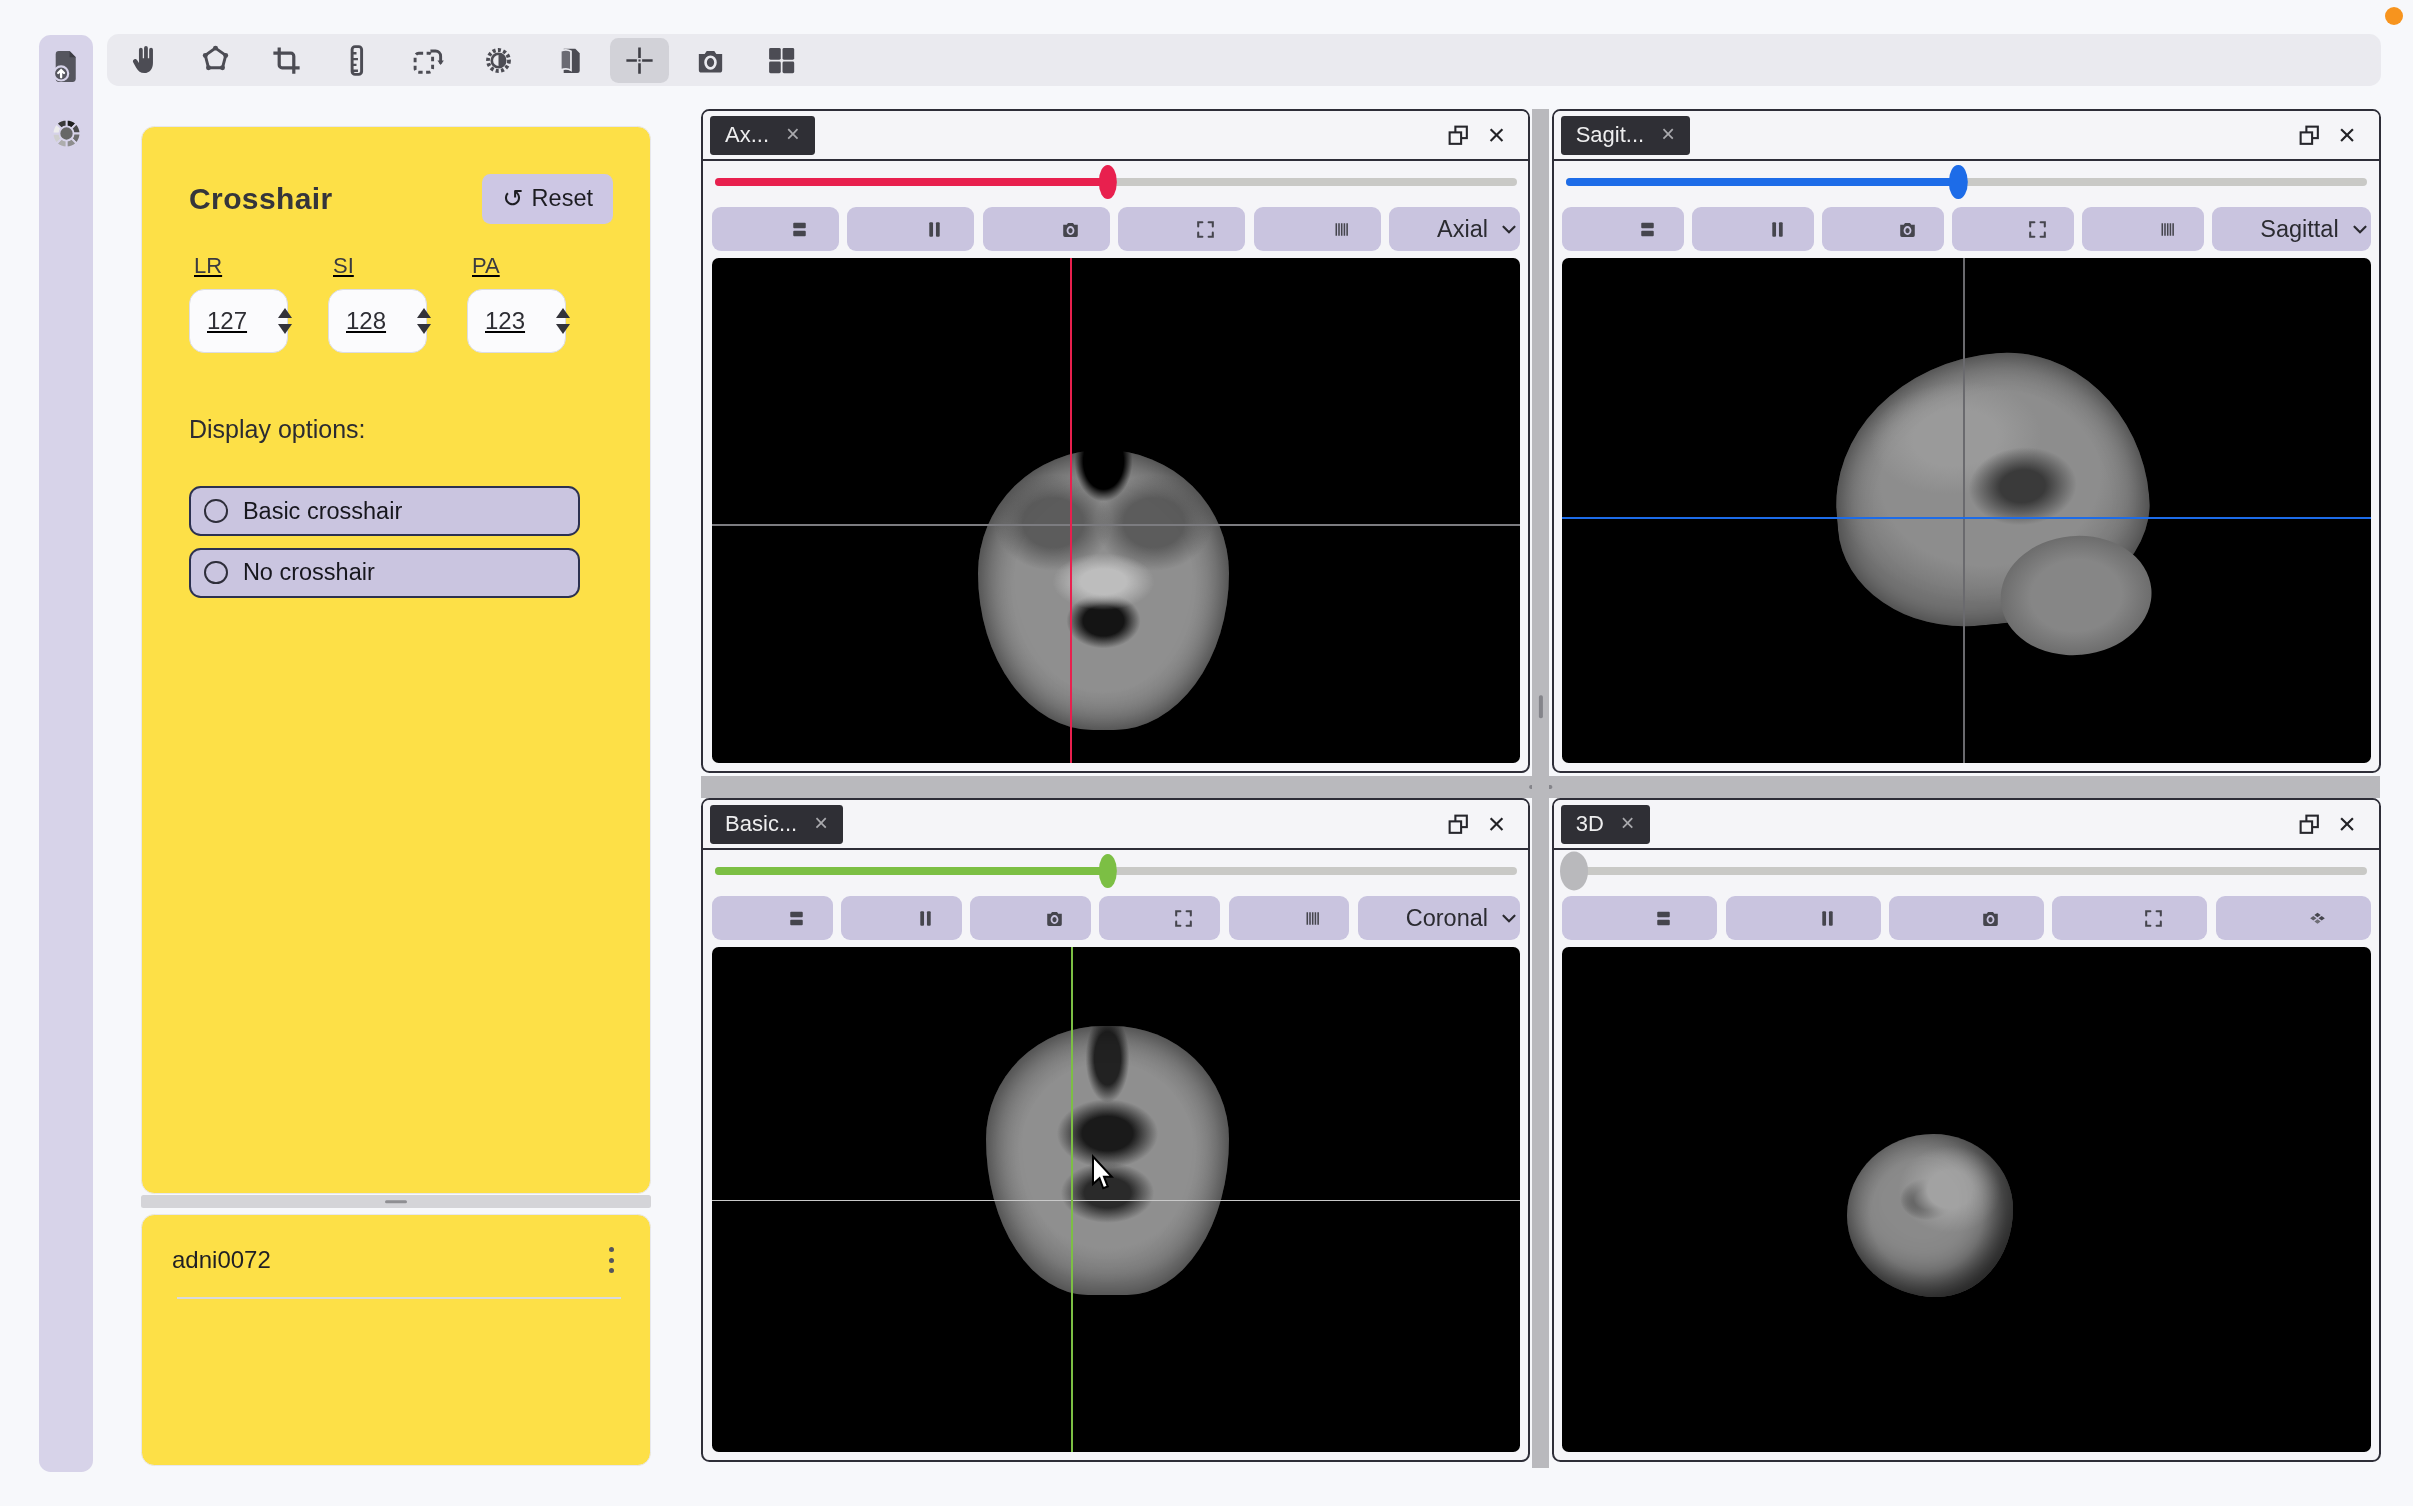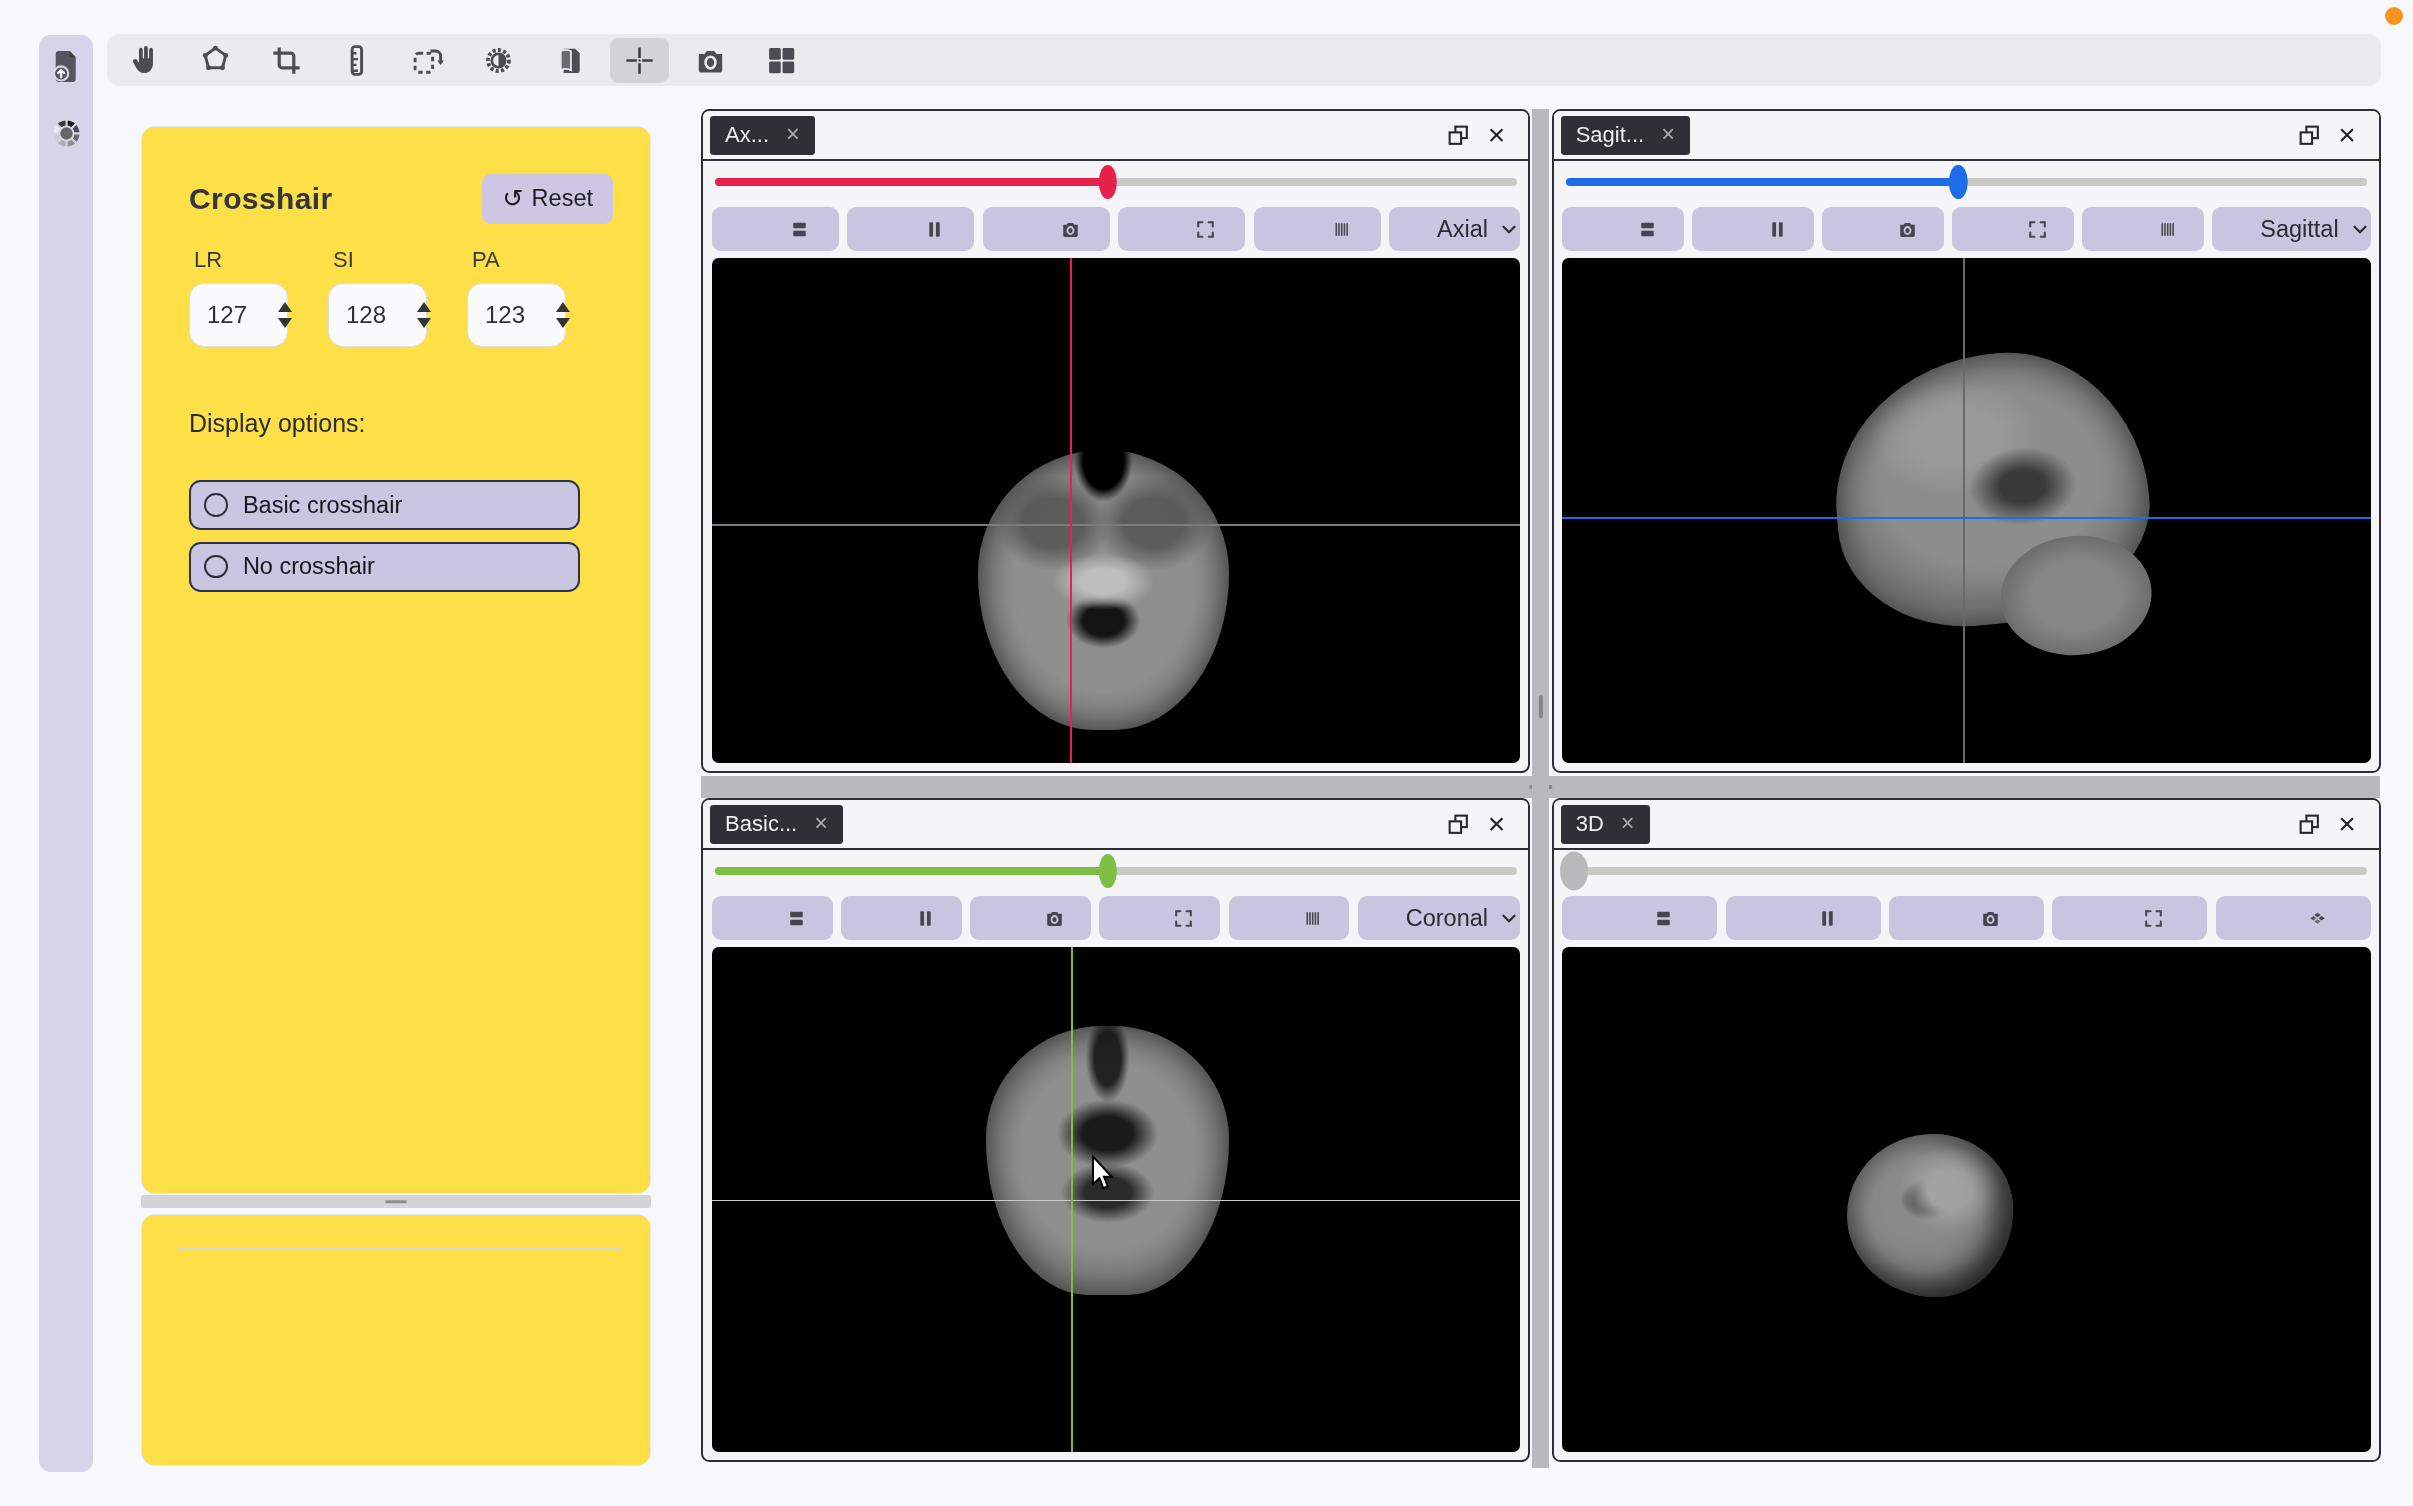--- a/index.html
+++ b/index.html
@@ -22,21 +22,21 @@
 
   
   .card { position:absolute; background:#fde047; border:0.8px solid #e7e7ec; border-radius:13.4px; }
   .crosshair-card { left:141px; top:126px; width:510px; height:1068px; padding:42px 37px 0 47px; }
   .card-header { display:flex; align-items:center; justify-content:space-between; height:59px; }
   .card-title { font-size:30px; font-weight:bold; color:#35353b; letter-spacing:0.4px; }
   .reset-btn { background:#cdc7e4; border:none; border-radius:8.4px; height:50px; padding:0 20px;
     font-size:23.5px; color:#1d1d22; display:flex; align-items:center; gap:8.4px; font-family:inherit; }
   .reset-icon { font-size:25px; font-family:"DejaVu Sans",sans-serif; }
 
-  .coords { display:flex; gap:40px; margin-top:19px; }
+  .coords { display:flex; gap:40px; margin-top:25px;text-decoration:underline; }
   .coord-field { display:flex; flex-direction:column; gap:10px; }
   .coord-label { font-size:22px; color:#3a3a40; padding-left:5px; }
   .spinbox { width:99px; height:64px; border:1.7px solid #dcdce3; border-radius:15px; background:#fbfbfd;
     display:flex; align-items:center; justify-content:space-between; padding:0 13.4px 0 17px;gap:31px; }
   .spin-value { font-size:24px; color:#2e2e34; }
   .spin-arrows { display:flex; flex-direction:column; gap:5.9px; }
   .tri-up { width:0; height:0; border-left:7.5px solid transparent; border-right:7.5px solid transparent; border-bottom:10px solid #33333a; }
   .tri-down { width:0; height:0; border-left:7.5px solid transparent; border-right:7.5px solid transparent; border-top:10px solid #33333a; }
 
   .display-label { margin-top:62px; font-size:25px; color:#2b2b31; }
@@ -282,20 +282,28 @@
       <span class="radio-label">No crosshair</span>
     </button>
   </div>
 </div>
 
 <div class="card-splitter">
     <span class="dash"></span>
   </div>
 
 <div class="card subject-card">
+  <div class="subject-row">
+    <span class="subject-name">adni0072</span>
+    <button class="kebab">
+        <i></i>
+        <i></i>
+        <i></i>
+      </button>
+  </div>
   <hr class="subject-divider">
 </div>
 
 <div class="dock">
   <div class="h-splitter">
       <span class="dash"></span>
     </div>
   <div class="v-splitter">
       <span class="dash"></span>
     </div>

